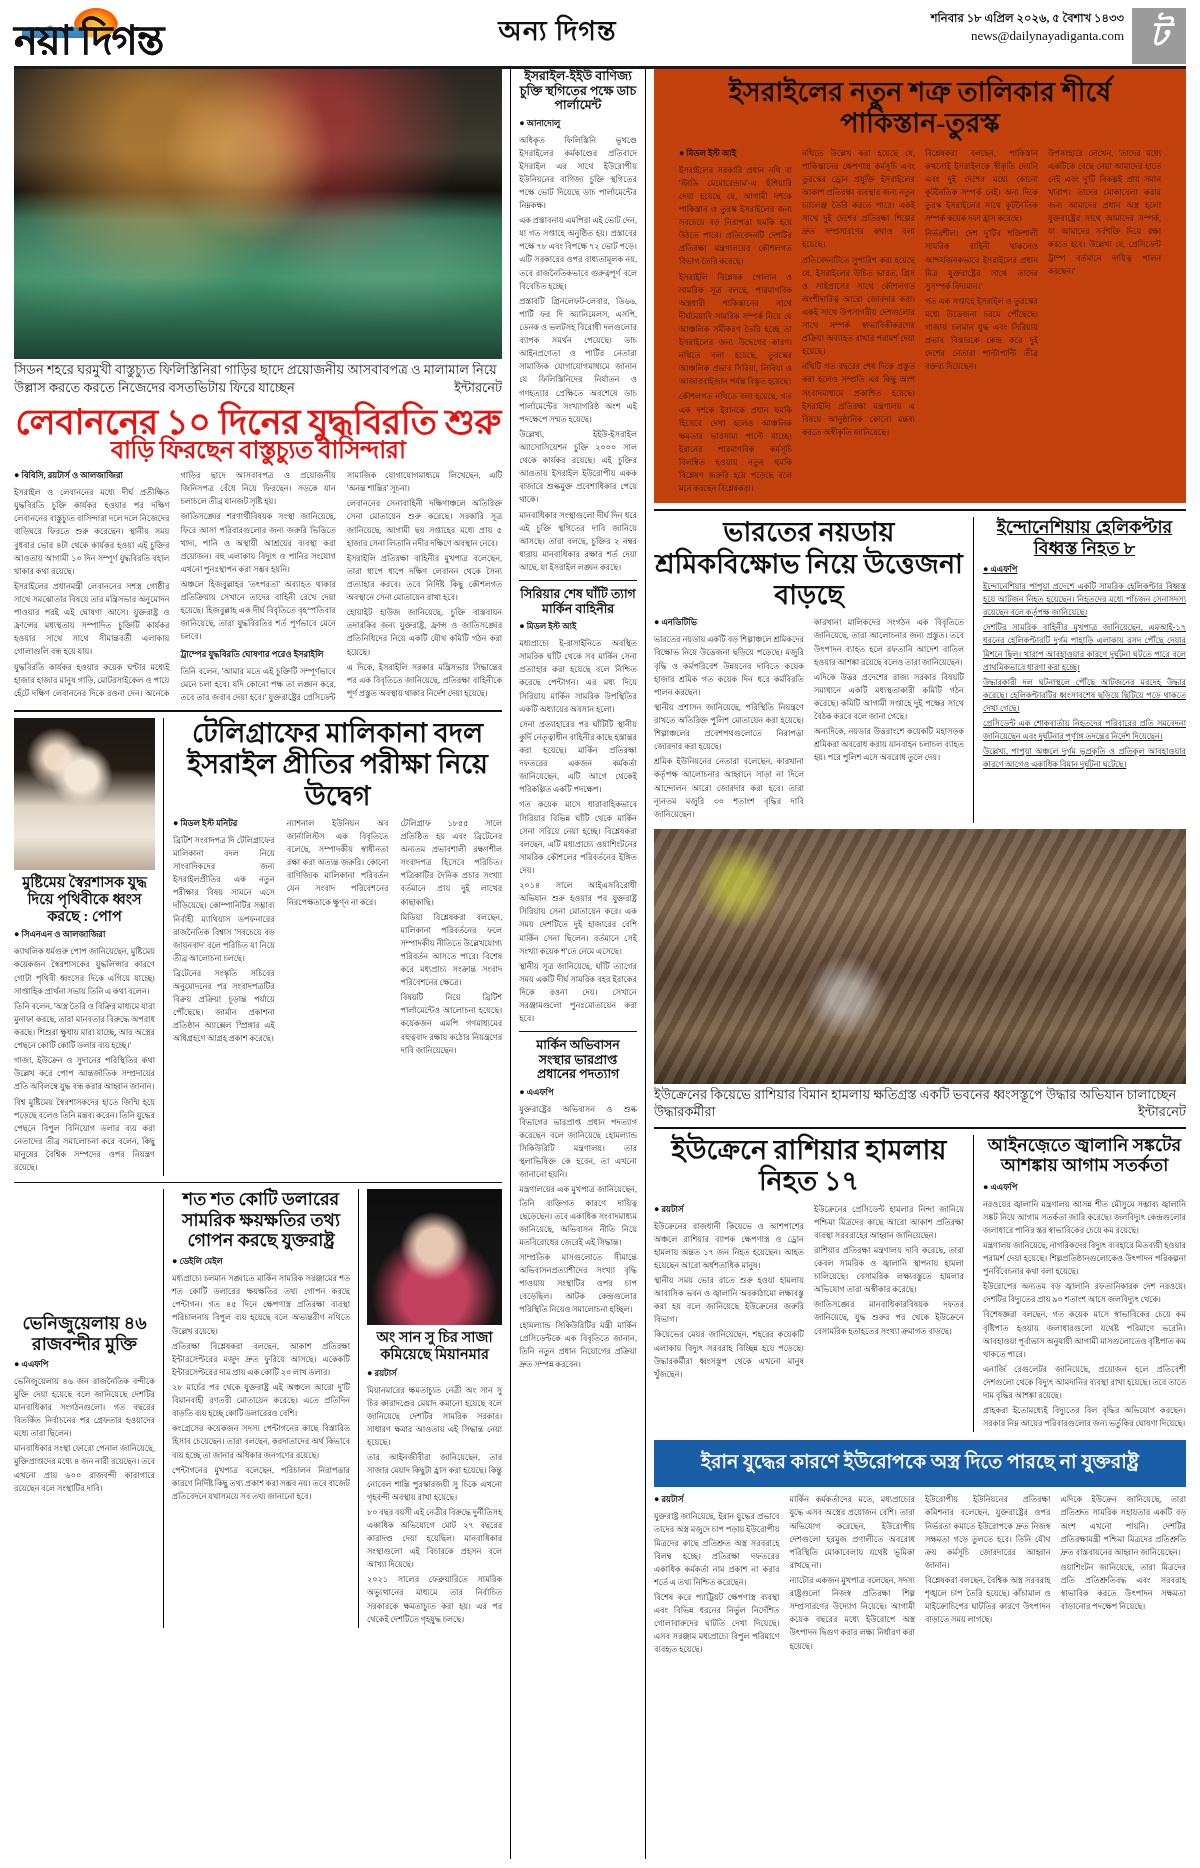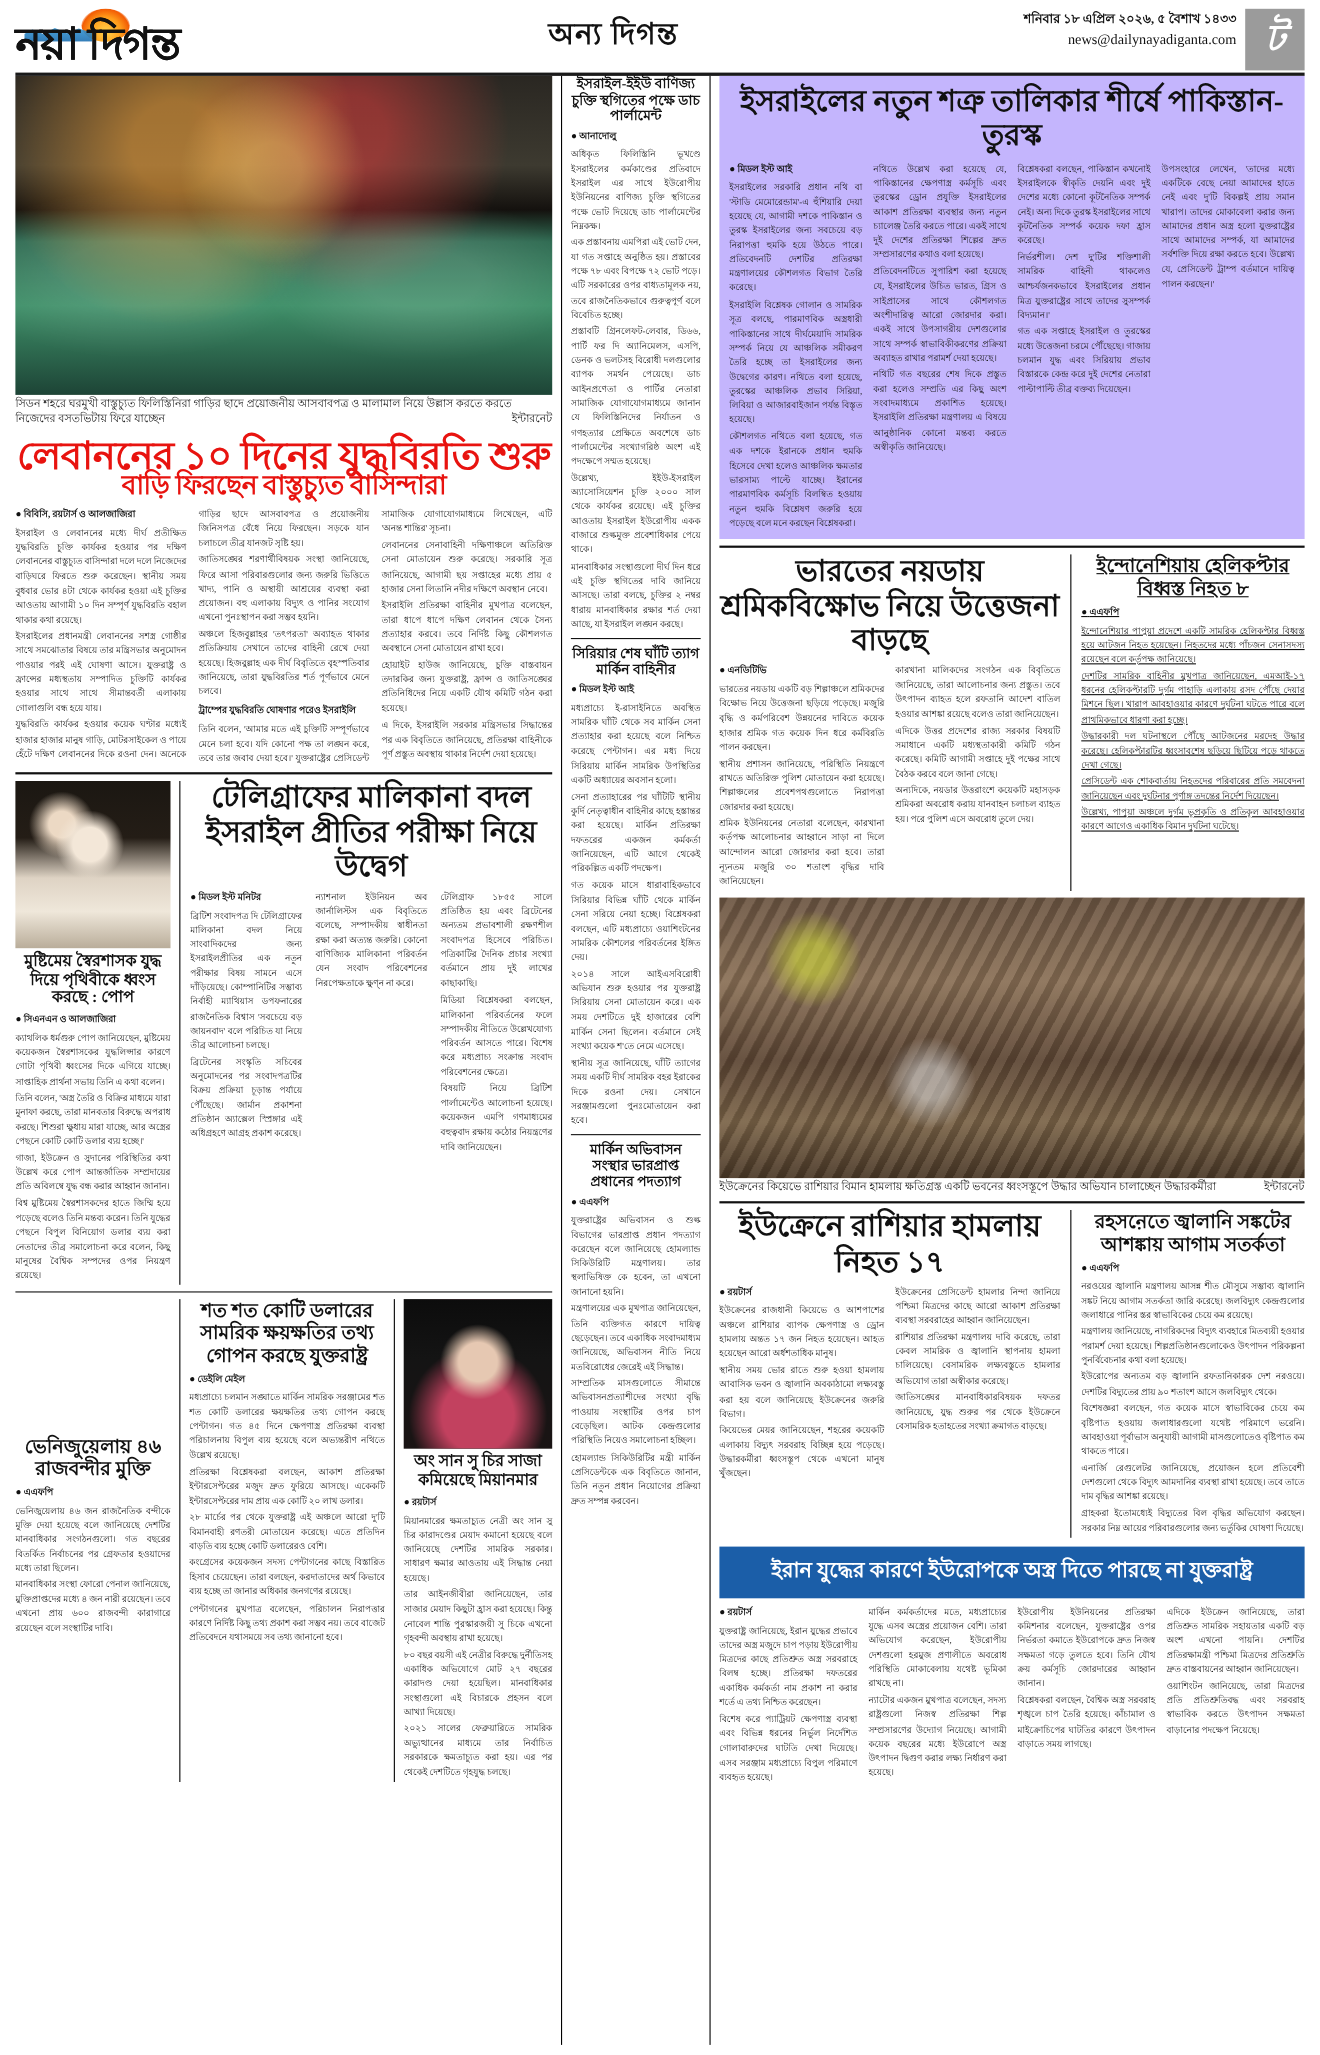--- a/index.html
+++ b/index.html
@@ -62,27 +62,27 @@
   }
   h2.hl { font-weight:bold; text-align:center; line-height:1.16; }
   .h-28 { font-size:27px; }
   .h-22 { font-size:27px; }
   .h-18 { font-size:17.5px; }
   .h-15 { font-size:14.5px; }
   .h-13 { font-size:12.5px; }
 
   figure { margin:0 0 3px; }
   figure img, .ph { display:block; width:100%; }
-  figcaption { font-size:10px; line-height:1.35; margin-top:2px; color:#222; }
+  figcaption { font-size:13px; line-height:1.35; margin-top:2px; color:#222; }
 
   .sep-line { border-top:1px solid #111; margin:6px 0; }
   .sep-line.thick { border-top:2px solid #111; }
 
   
-  .blue-box { background:#c4b5fd; padding:8px 9px 6px; }
+  .blue-box { background:#c2410c; padding:8px 25px 6px; }
   .blue-box h2 { color:#111; }
   .banner-blue {
     background:#1b5ea8; color:#fff; text-align:center; font-weight:bold;
     font-size:19px; padding:7px 4px 8px; letter-spacing:0px;
   }
 
   
   .ph { background:#777; position:relative; overflow:hidden; }
   .ph-lebanon {
     height:290px;
@@ -381,21 +381,21 @@
             </div>
             <div style="flex:1">
               <p class="bn">ইউক্রেনের প্রেসিডেন্ট হামলার নিন্দা জানিয়ে পশ্চিমা মিত্রদের কাছে আরো আকাশ প্রতিরক্ষা ব্যবস্থা সরবরাহের আহ্বান জানিয়েছেন।</p>
               <p class="bn">রাশিয়ার প্রতিরক্ষা মন্ত্রণালয় দাবি করেছে, তারা কেবল সামরিক ও জ্বালানি স্থাপনায় হামলা চালিয়েছে। বেসামরিক লক্ষ্যবস্তুতে হামলার অভিযোগ তারা অস্বীকার করেছে।</p>
               <p class="bn">জাতিসঙ্ঘের মানবাধিকারবিষয়ক দফতর জানিয়েছে, যুদ্ধ শুরুর পর থেকে ইউক্রেনে বেসামরিক হতাহতের সংখ্যা ক্রমাগত বাড়ছে।</p>
             </div>
           </div>
         </div>
 
         <div style="flex:1; padding-left:9px;">
-          <h2 class="hl h-18" style="margin-bottom:5px">রহসন়েতে জ্বালানি সঙ্কটের আশঙ্কায় আগাম সতর্কতা</h2>
+          <h2 class="hl h-18" style="margin-bottom:5px">আইনজ়েতে জ্বালানি সঙ্কটের আশঙ্কায় আগাম সতর্কতা</h2>
           <div class="byline">
             <span class="dot">●</span> <span>এএফপি</span>
           </div>
           <p class="bn">নরওয়ের জ্বালানি মন্ত্রণালয় আসন্ন শীত মৌসুমে সম্ভাব্য জ্বালানি সঙ্কট নিয়ে আগাম সতর্কতা জারি করেছে। জলবিদ্যুৎ কেন্দ্রগুলোর জলাধারে পানির স্তর স্বাভাবিকের চেয়ে কম রয়েছে।</p>
           <p class="bn">মন্ত্রণালয় জানিয়েছে, নাগরিকদের বিদ্যুৎ ব্যবহারে মিতব্যয়ী হওয়ার পরামর্শ দেয়া হয়েছে। শিল্পপ্রতিষ্ঠানগুলোকেও উৎপাদন পরিকল্পনা পুনর্বিবেচনার কথা বলা হয়েছে।</p>
           <p class="bn">ইউরোপের অন্যতম বড় জ্বালানি রফতানিকারক দেশ নরওয়ে। দেশটির বিদ্যুতের প্রায় ৯০ শতাংশ আসে জলবিদ্যুৎ থেকে।</p>
           <p class="bn">বিশেষজ্ঞরা বলছেন, গত কয়েক মাসে স্বাভাবিকের চেয়ে কম বৃষ্টিপাত হওয়ায় জলাধারগুলো যথেষ্ট পরিমাণে ভরেনি। আবহাওয়া পূর্বাভাস অনুযায়ী আগামী মাসগুলোতেও বৃষ্টিপাত কম থাকতে পারে।</p>
           <p class="bn">এনার্জি রেগুলেটর জানিয়েছে, প্রয়োজন হলে প্রতিবেশী দেশগুলো থেকে বিদ্যুৎ আমদানির ব্যবস্থা রাখা হয়েছে। তবে তাতে দাম বৃদ্ধির আশঙ্কা রয়েছে।</p>
           <p class="bn">গ্রাহকরা ইতোমধ্যেই বিদ্যুতের বিল বৃদ্ধির অভিযোগ করছেন। সরকার নিম্ন আয়ের পরিবারগুলোর জন্য ভর্তুকির ঘোষণা দিয়েছে।</p>
         </div>

